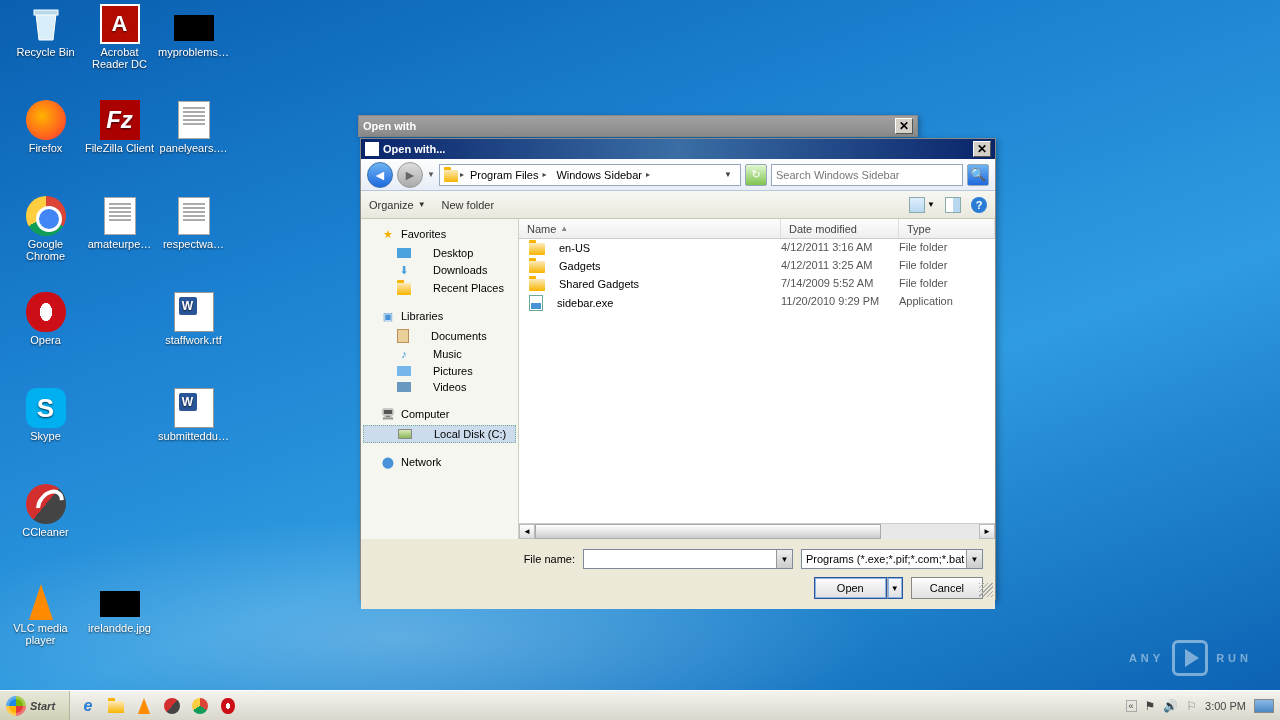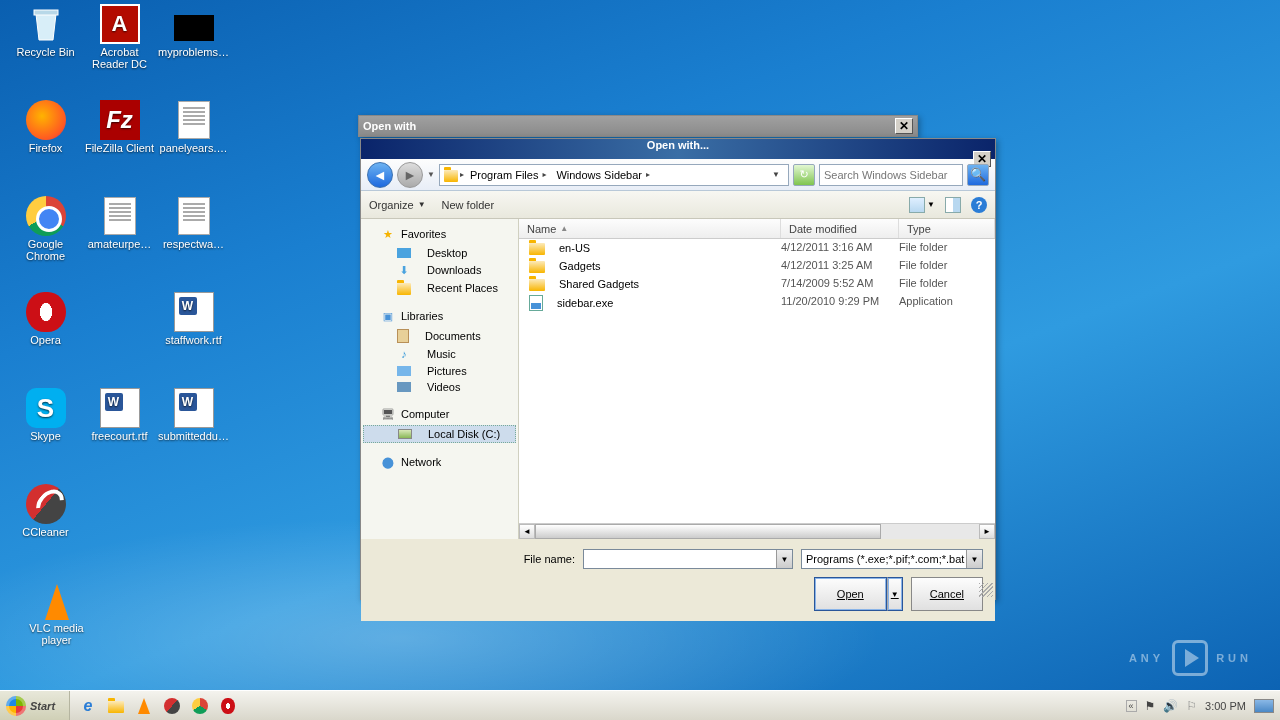--- a/index.html
+++ b/index.html
@@ -26,45 +26,45 @@
 .vlc-ic { position:relative; }
 .vlc-ic::before{ content:""; position:absolute; bottom:0; left:8px; border-left:12px solid transparent; border-right:12px solid transparent; border-bottom:36px solid #ff8a00; }
 .word-ic { background:#fff; border:1px solid #999; position:relative; display:flex; align-items:flex-end; justify-content:center; padding-bottom:4px; color:#2a5699; font-weight:bold; font-size:16px; }
 .word-ic::before{ content:"W"; position:absolute; top:4px; left:4px; width:18px; height:18px; background:#2a5699; color:#fff; display:flex; align-items:center; justify-content:center; font-size:12px; border-radius:2px; }
 .txt-ic { background:#fff; border:1px solid #aaa; width:32px; height:38px; position:relative; }
 .txt-ic::after{content:"";position:absolute;top:5px;left:4px;right:4px;height:2px;background:#aaa;box-shadow:0 4px #aaa,0 8px #aaa,0 12px #aaa,0 16px #aaa;}
 
 .win { position:absolute; background:#ece9d8; border:1px solid #888; box-shadow:2px 2px 6px rgba(0,0,0,0.3); }
 .win-outer { left:358px; top:115px; width:560px; }
 .titlebar { height:20px; background:linear-gradient(#a0a0a0,#8a8a8a); color:#fff; display:flex; align-items:center; padding:0 4px; font-size:11px; font-weight:bold; }
-.titlebar.active { background:linear-gradient(90deg,#0a246a,#3a6ea5,#0a246a);flex-direction:column; }
+.titlebar.active { background:linear-gradient(90deg,#0a246a,#3a6ea5,#0a246a); }
 .closebtn { margin-left:auto; width:18px; height:16px; background:#d4d0c8; border:1px solid #fff; border-right-color:#555; border-bottom-color:#555; display:flex; align-items:center; justify-content:center; color:#000; font-weight:bold; font-size:12px; cursor:pointer; }
 .win-inner { left:360px; top:138px; width:636px; height:462px; }
 .titlebar .ticon { width:14px; height:14px; background:#fff; margin-right:4px; display:inline-block; }
 
 .navrow { height:32px; background:linear-gradient(#fdfdfd,#e8eef7); border-bottom:1px solid #b8c8d8; display:flex; align-items:center; padding:0 6px; gap:4px; }
 .navbtn { width:26px; height:26px; border-radius:50%; background:linear-gradient(#6db3f2,#1e69de); border:1px solid #3a70b0; display:flex; align-items:center; justify-content:center; color:#fff; font-size:14px; cursor:pointer; }
 .navbtn.fwd { background:linear-gradient(#ddd,#aaa); border-color:#999; color:#666; }
 .bcrumb { flex:1; height:22px; border:1px solid #96a8bc; background:#fff; display:flex; align-items:center; padding:0 4px; gap:2px; }
 .bcrumb .seg { padding:0 4px; display:flex; align-items:center; gap:4px; cursor:pointer; }
 .bcrumb .arrow { color:#444; font-size:8px; }
 .refresh { width:22px; height:22px; border:1px solid #96a8bc; background:linear-gradient(#e2f7d2,#7fc44e); border-radius:2px; display:flex; align-items:center; justify-content:center; cursor:pointer; color:#fff; }
-.search { width:144px; height:22px; border:1px solid #96a8bc; background:#fff; padding:0 4px; color:#777; display:flex; align-items:center; }
+.search { width:192px; height:22px; border:1px solid #96a8bc; background:#fff; padding:0 4px; color:#777; display:flex; align-items:center; }
 .searchgo { width:22px; height:22px; border:1px solid #96a8bc; background:linear-gradient(#6db3f2,#1e69de); border-radius:2px; display:flex; align-items:center; justify-content:center; cursor:pointer; color:#fff; font-size:13px; }
 .toolrow { height:28px; background:linear-gradient(#f7f7f2,#e9e8dd); border-bottom:1px solid #c8c7ba; display:flex; padding:0 8px; gap:16px; }
 .toolrow .tool { cursor:pointer; color:#333; display:flex; align-items:center; gap:4px; }
 .toolrow .right { margin-left:auto; display:flex; gap:10px; align-items:center; }
 .viewbtn { width:16px; height:16px; border:1px solid #8aa; background:#e8f0f8; }
 .helpbtn { width:16px; height:16px; border-radius:50%; background:#2a7dd6; color:#fff; display:flex; align-items:center; justify-content:center; font-size:11px; font-weight:bold; cursor:pointer;}
 
 .mainrow { display:flex; height:320px; background:#fff; }
 .sidebar { width:158px; border-right:1px solid #d0d0c0; background:#f5f6f0; overflow:hidden; }
 .navgroup { padding:4px 0; }
 .navhdr { padding:4px 8px 4px 20px; font-size:11px; display:flex; align-items:center; gap:6px; cursor:pointer; }
-.navitem { padding:2px 8px 2px 36px; display:flex; align-items:center; gap:16px; cursor:pointer; font-size:11px; }
+.navitem { padding:2px 8px 2px 36px; display:flex; align-items:center; gap:22px; cursor:pointer; font-size:11px; }
 .navitem.sel { background:#cddcec; border:1px dotted #7a9; margin:0 2px; padding-left:34px; }
 .nic { width:14px; height:14px; display:inline-flex; align-items:center; justify-content:center; font-size:11px; }
 .star{color:#f5b301;} .hdr-lib{color:#4792d8;} .hdr-comp{color:#555;} .hdr-net{color:#4792d8;}
 .filearea { flex:1; display:flex; flex-direction:column; }
 .colhdr { display:flex; height:20px; background:linear-gradient(#fdfdfd,#eee); border-bottom:1px solid #ccc; }
 .colhdr > div { border-right:1px solid #ddd; padding:3px 8px; display:flex; align-items:center; gap:4px; color:#444; cursor:pointer; }
 .col-name { width:262px; } .col-date { width:118px; } .col-type { flex:1; }
 .filelist { flex:1; overflow:hidden; }
 .frow { display:flex; padding:2px 0; cursor:pointer; }
 .frow .c1 { width:262px; padding-left:10px; display:flex; align-items:center; gap:14px; }
@@ -79,21 +79,21 @@
 .hscroll .sthumb { position:absolute; left:0; top:0; width:78%; height:100%; background:linear-gradient(#fff,#ccc); border:1px solid #aaa; }
 
 .bottom { background:#ece9d8; padding:10px 12px 10px 0; }
 .fnrow { display:flex; align-items:center; gap:8px; margin-bottom:8px; justify-content:flex-end; }
 .fnrow label { font-size:11px; }
 .combo { height:20px; border:1px solid #7a8a9a; background:#fff; display:flex; align-items:center; position:relative; }
 .combo .cv { flex:1; padding:0 4px; white-space:nowrap; overflow:hidden; font-size:11px; }
 .combo .cbtn { width:16px; height:100%; background:linear-gradient(#eee,#ccc); border-left:1px solid #999; display:flex; align-items:center; justify-content:center; font-size:8px; cursor:pointer; }
 .fn-combo { width:210px; } .ft-combo { width:182px; }
 .btnrow { display:flex; justify-content:flex-end; gap:8px;}
-.wbtn { height:34px; border:1px solid #888; background:linear-gradient(#fdfdfd,#e0e0e0); padding:0 18px; cursor:pointer; display:flex; align-items:center; font-size:11px;text-decoration:underline; }
+.wbtn { height:22px; border:1px solid #888; background:linear-gradient(#fdfdfd,#e0e0e0); padding:0 18px; cursor:pointer; display:flex; align-items:center; font-size:11px; }
 .wbtn.default { border:1px solid #2a5699; box-shadow:inset 0 0 0 1px #8ab4e8; }
 .splitbtn { display:flex; }
 .splitbtn .dd { width:16px; border-left:1px solid #aaa; display:flex; align-items:center; justify-content:center; font-size:8px; padding:0; }
 .resizer { position:absolute; bottom:2px; right:2px; width:14px; height:14px; background:repeating-linear-gradient(135deg,#aaa 0 1px,transparent 1px 3px); cursor:nwse-resize; }
 
 .taskbar { position:absolute; bottom:0; left:0; width:100%; height:30px; background:linear-gradient(#f4f3ee,#d9d7cb); border-top:1px solid #fff; display:flex; align-items:center; }
 .start { height:30px; padding:0 14px 0 6px; background:linear-gradient(#e8e8da,#cfcfb5); border-right:1px solid #b5b5a0; display:flex; align-items:center; gap:4px; cursor:pointer; font-weight:bold; font-style:italic; color:#444; }
 .start .orb { width:20px; height:20px; border-radius:50%; background:conic-gradient(#7db500 0 90deg,#e83a3a 90deg 180deg,#ffb300 180deg 270deg,#1e88e5 270deg 360deg); box-shadow:inset 0 0 0 3px rgba(255,255,255,0.3); }
 .pinned { display:flex; align-items:center; gap:8px; padding:0 8px; }
 .pinned .p { width:20px; height:20px; cursor:pointer; display:flex; align-items:center; justify-content:center; }
@@ -180,43 +180,43 @@
         <div class="word-ic"></div>
       </div>
       <div class="lbl">staffwork.rtf</div>
     </div>
     <div class="dicon" style="left: 8px; top: 388px;">
       <div class="ic">
         <div class="skype-ic">S</div>
       </div>
       <div class="lbl">Skype</div>
     </div>
-    <div class="dicon" style="left: 82px; top: 388px;">
+    <div class="dicon" style="left: 156px; top: 388px;">
       <div class="ic">
         <div class="word-ic"></div>
       </div>
-      <div class="lbl">freecourt.rtf</div>
-    </div>
-    <div class="dicon" style="left: 156px; top: 388px;">
-      <div class="ic">
-        <div class="word-ic"></div>
-      </div>
       <div class="lbl">submitteddu…</div>
     </div>
     <div class="dicon" style="left: 8px; top: 484px;">
       <div class="ic">
         <div class="cc-ic"></div>
       </div>
       <div class="lbl">CCleaner</div>
     </div>
-    <div class="dicon" style="left: 19px; top: 580px;">
+    <div class="dicon" style="left: 3px; top: 580px;">
       <div class="ic">
         <div class="vlc-ic"></div>
       </div>
       <div class="lbl">VLC media player</div>
+    </div>
+    <div class="dicon" style="left: 82px; top: 580px;">
+      <div class="ic">
+        <div class="black-ic"></div>
+      </div>
+      <div class="lbl">irelandde.jpg</div>
     </div>
   </div>
 
 <div class="win win-outer">
   <div class="titlebar">
     <span>Open with</span>
     <div class="closebtn">✕</div>
   </div>
 </div>
 

